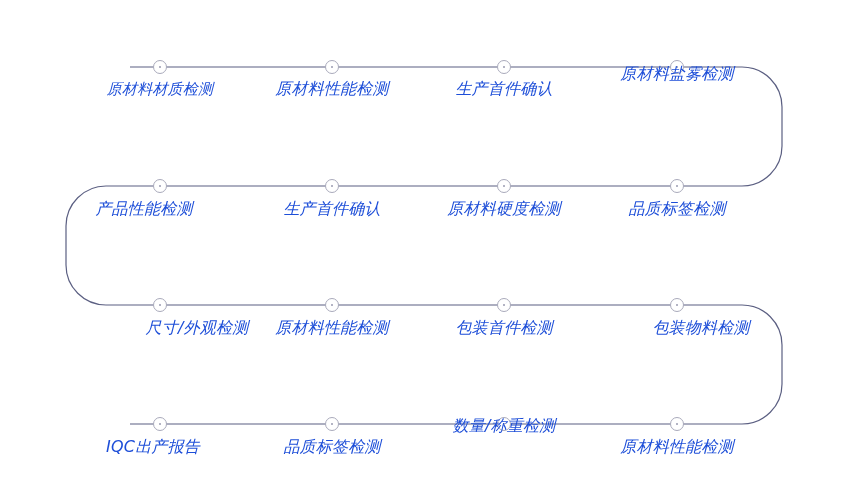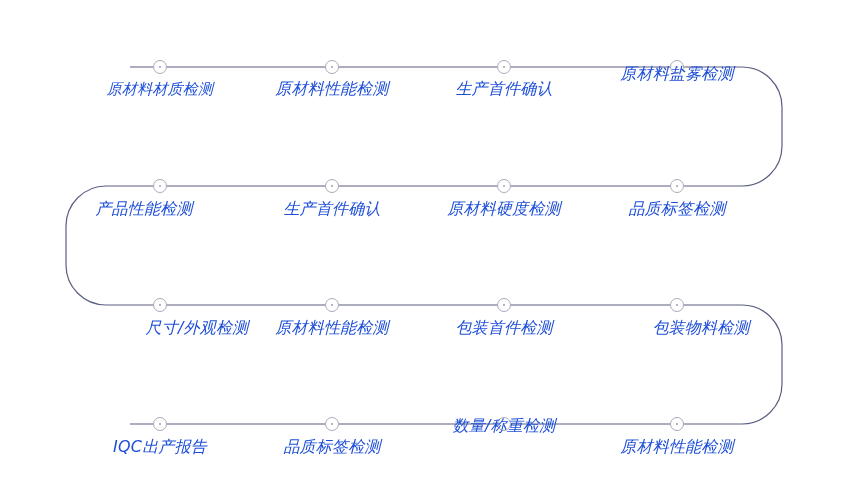--- a/index.html
+++ b/index.html
@@ -44,16 +44,16 @@
 <div class="marker" style="left:677px;top:305px;"></div>
 <div class="label" style="left:160px;top:318px;margin-left:37px;">尺寸/外观检测</div>
 <div class="label" style="left:332px;top:318px;">原材料性能检测</div>
 <div class="label" style="left:504px;top:318px;">包装首件检测</div>
 <div class="label" style="left:677px;top:318px;margin-left:24px;">包装物料检测</div>
 
 <div class="marker" style="left:160px;top:424px;"></div>
 <div class="marker" style="left:332px;top:424px;"></div>
 <div class="marker" style="left:504px;top:424px;"></div>
 <div class="marker" style="left:677px;top:424px;"></div>
-<div class="label" style="left:160px;top:437px;">IQC出产报告</div>
+<div class="label" style="left:153px;top:437px;">IQC出产报告</div>
 <div class="label" style="left:332px;top:437px;">品质标签检测</div>
 <div class="label" style="left:504px;top:416px;">数量/称重检测</div>
 <div class="label" style="left:677px;top:437px;">原材料性能检测</div>
 
 </body></html>

